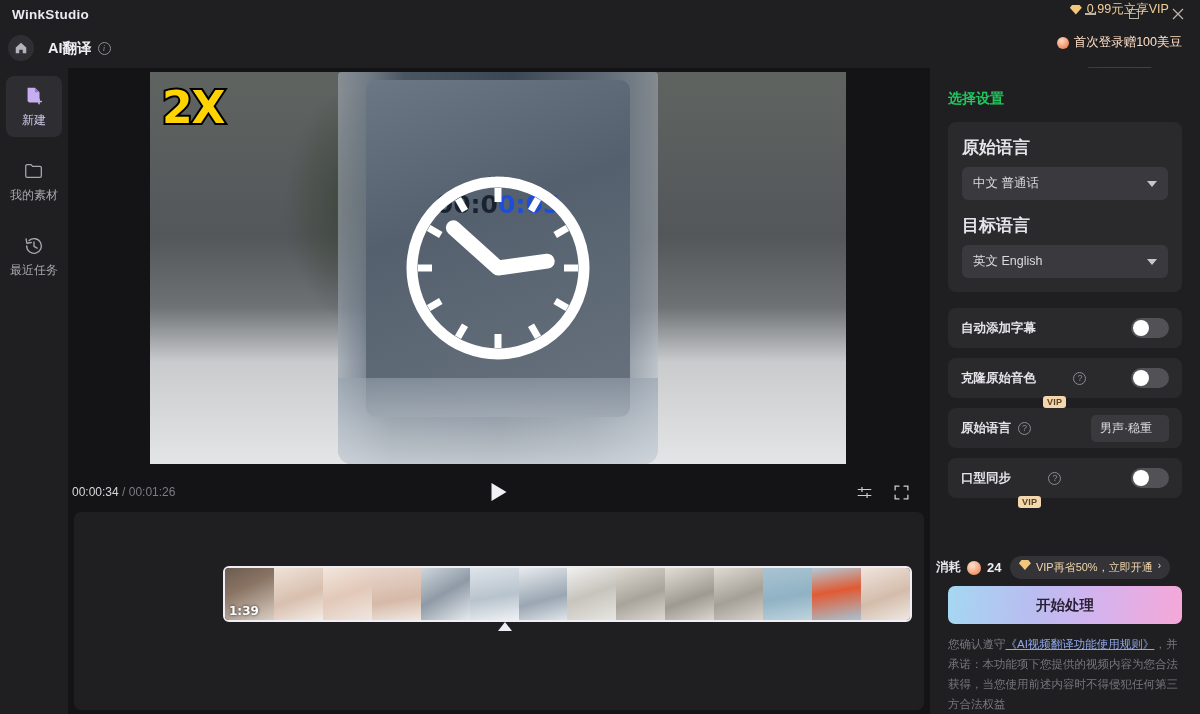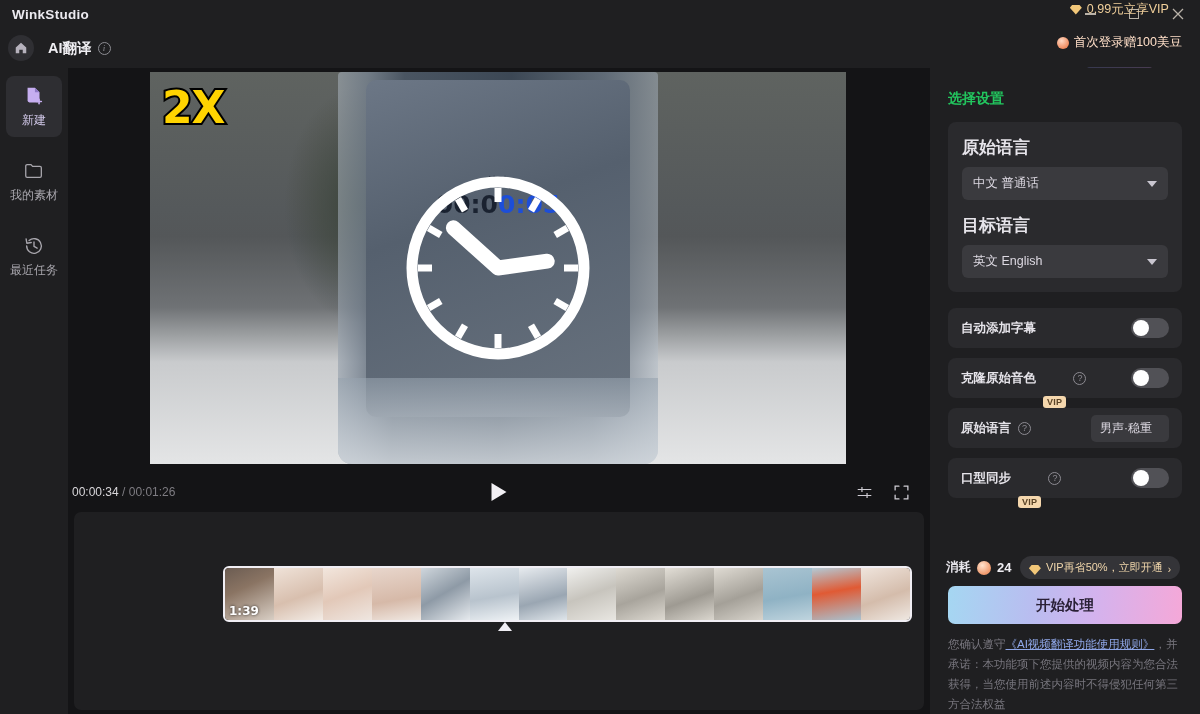--- a/index.html
+++ b/index.html
@@ -207,31 +207,31 @@
   .toggle {
     margin-left: auto; width: 38px; height: 20px; border-radius: 10px; background: #515156;
     display: flex; align-items: center; padding: 0 2px;
   }
   .knob { width: 16px; height: 16px; border-radius: 50%; background: #fff; }
   .mini-select {
     margin-left: auto; height: 27px; background: #3a3a3e; border-radius: 5px;
     display: flex; align-items: center; gap: 8px; padding: 0 9px; font-size: 12px; color: #ddd9e2;
   }
   .consume-row {
-    position: absolute; left: 16px; top: 488px; width: 234px;
+    position: absolute; left: 6px; top: 488px; width: 234px;
     display: flex; align-items: center; gap: 6px;
   }
   .consume-lbl { font-size: 12.5px; font-weight: bold; color: #e6e4ea; }
   .coin {
     width: 14px; height: 14px; border-radius: 50%;
     background: radial-gradient(circle at 38% 32%, #ffe3cf, #f0996c 70%);
   }
   .consume-val { font-size: 13px; font-weight: bold; color: #f0eef3; }
   .vip-pill {
-    margin-left: auto; display: flex; align-items: flex-end; gap: 5px;
+    margin-left: auto; display: flex; align-items: flex-start; gap: 5px;
     background: #343438; border-radius: 13px; padding: 4px 9px; font-size: 11px; color: #f0d6ab;
   }
   .chev { color: #f0d6ab; font-size: 10px; }
   .start-btn {
     position: absolute; left: 18px; top: 518px; width: 234px; height: 38px;
     border-radius: 7px; display: flex; align-items: center; justify-content: center;
     font-size: 14.5px; font-weight: bold; color: #2a2036;
     background: linear-gradient(95deg, #a5d7f2 0%, #b9bdf0 36%, #d3b3ee 62%, #f5a8d8 100%);
   }
   .disclaimer {

